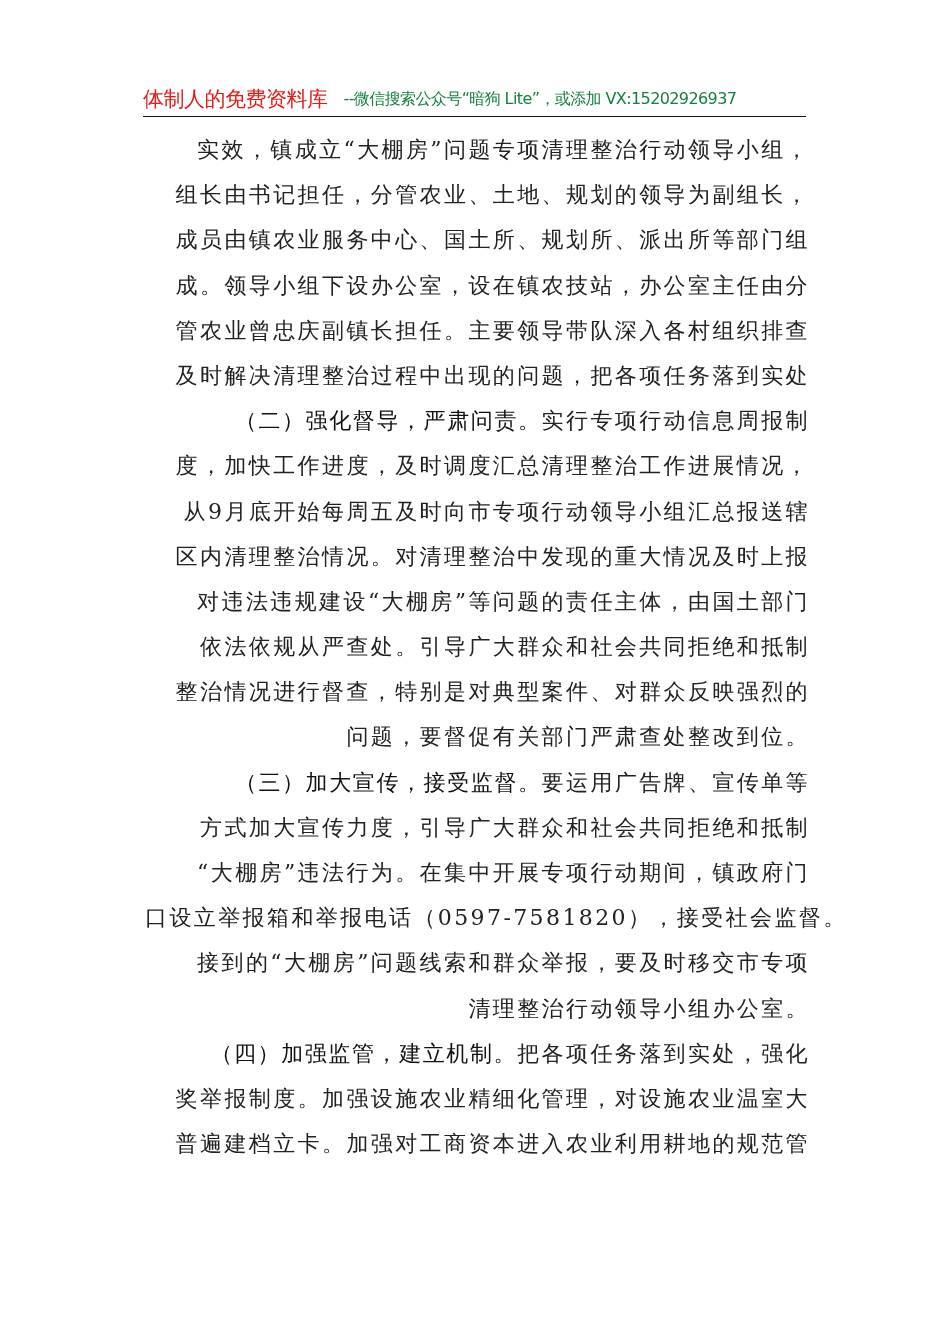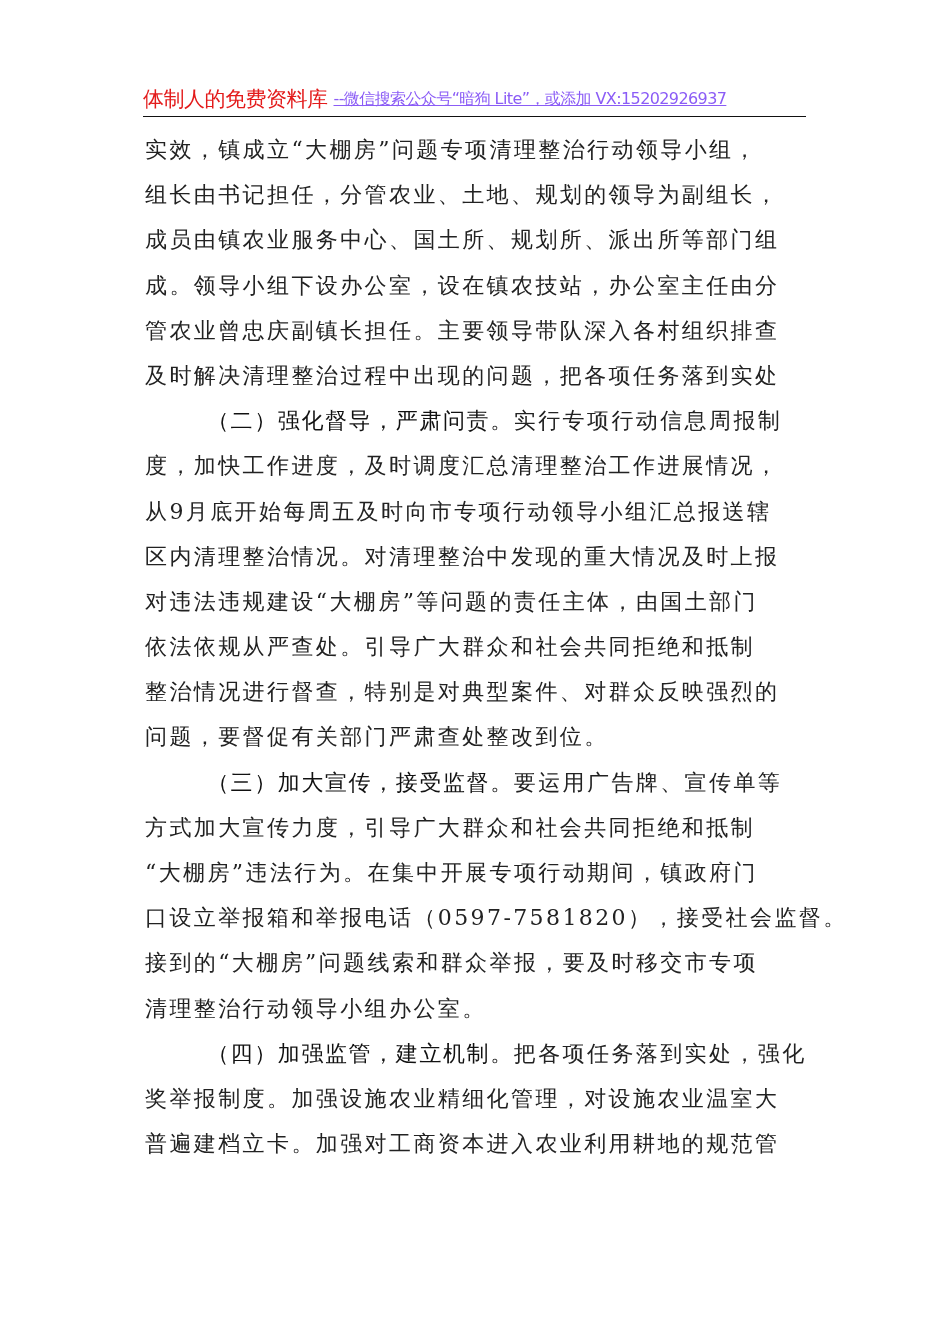--- a/index.html
+++ b/index.html
@@ -33,26 +33,25 @@
       display: flex;
       align-items: center;
     }
     .header-brand {
       color: #e31b1b;
       font-family: "DejaVu Sans", "Liberation Sans", sans-serif;
       font-size: 21px;
       letter-spacing: -0.5px;
     }
     .header-info {
-      color: #8b5cf6;
+      color: #15803d;
       font-family: "DejaVu Sans", "Liberation Sans", sans-serif;
       font-size: 16px;
-      margin-left: 6px;
+      margin-left: 16px;
       letter-spacing: -0.6px;
-      text-decoration: underline;
     }
     .header-rule {
       position: absolute;
       left: 143px;
       top: 116px;
       width: 663px;
       height: 0;
       border-top: 1.5px solid #111111;
     }
     .body-text {
@@ -61,20 +60,21 @@
       top: 127px;
       width: 665px;
     }
     .line {
       height: 45.2px;
       line-height: 45.2px;
       font-size: 22px;
       letter-spacing: 2.4px;
       white-space: nowrap;
       color: #222222;
+      text-align: right;
     }
     .line.indent {
       padding-left: 62px;
     }
     .line .bold {
       font-weight: normal;
       color: #111111;
       letter-spacing: 1.6px;
     }
   </style>

